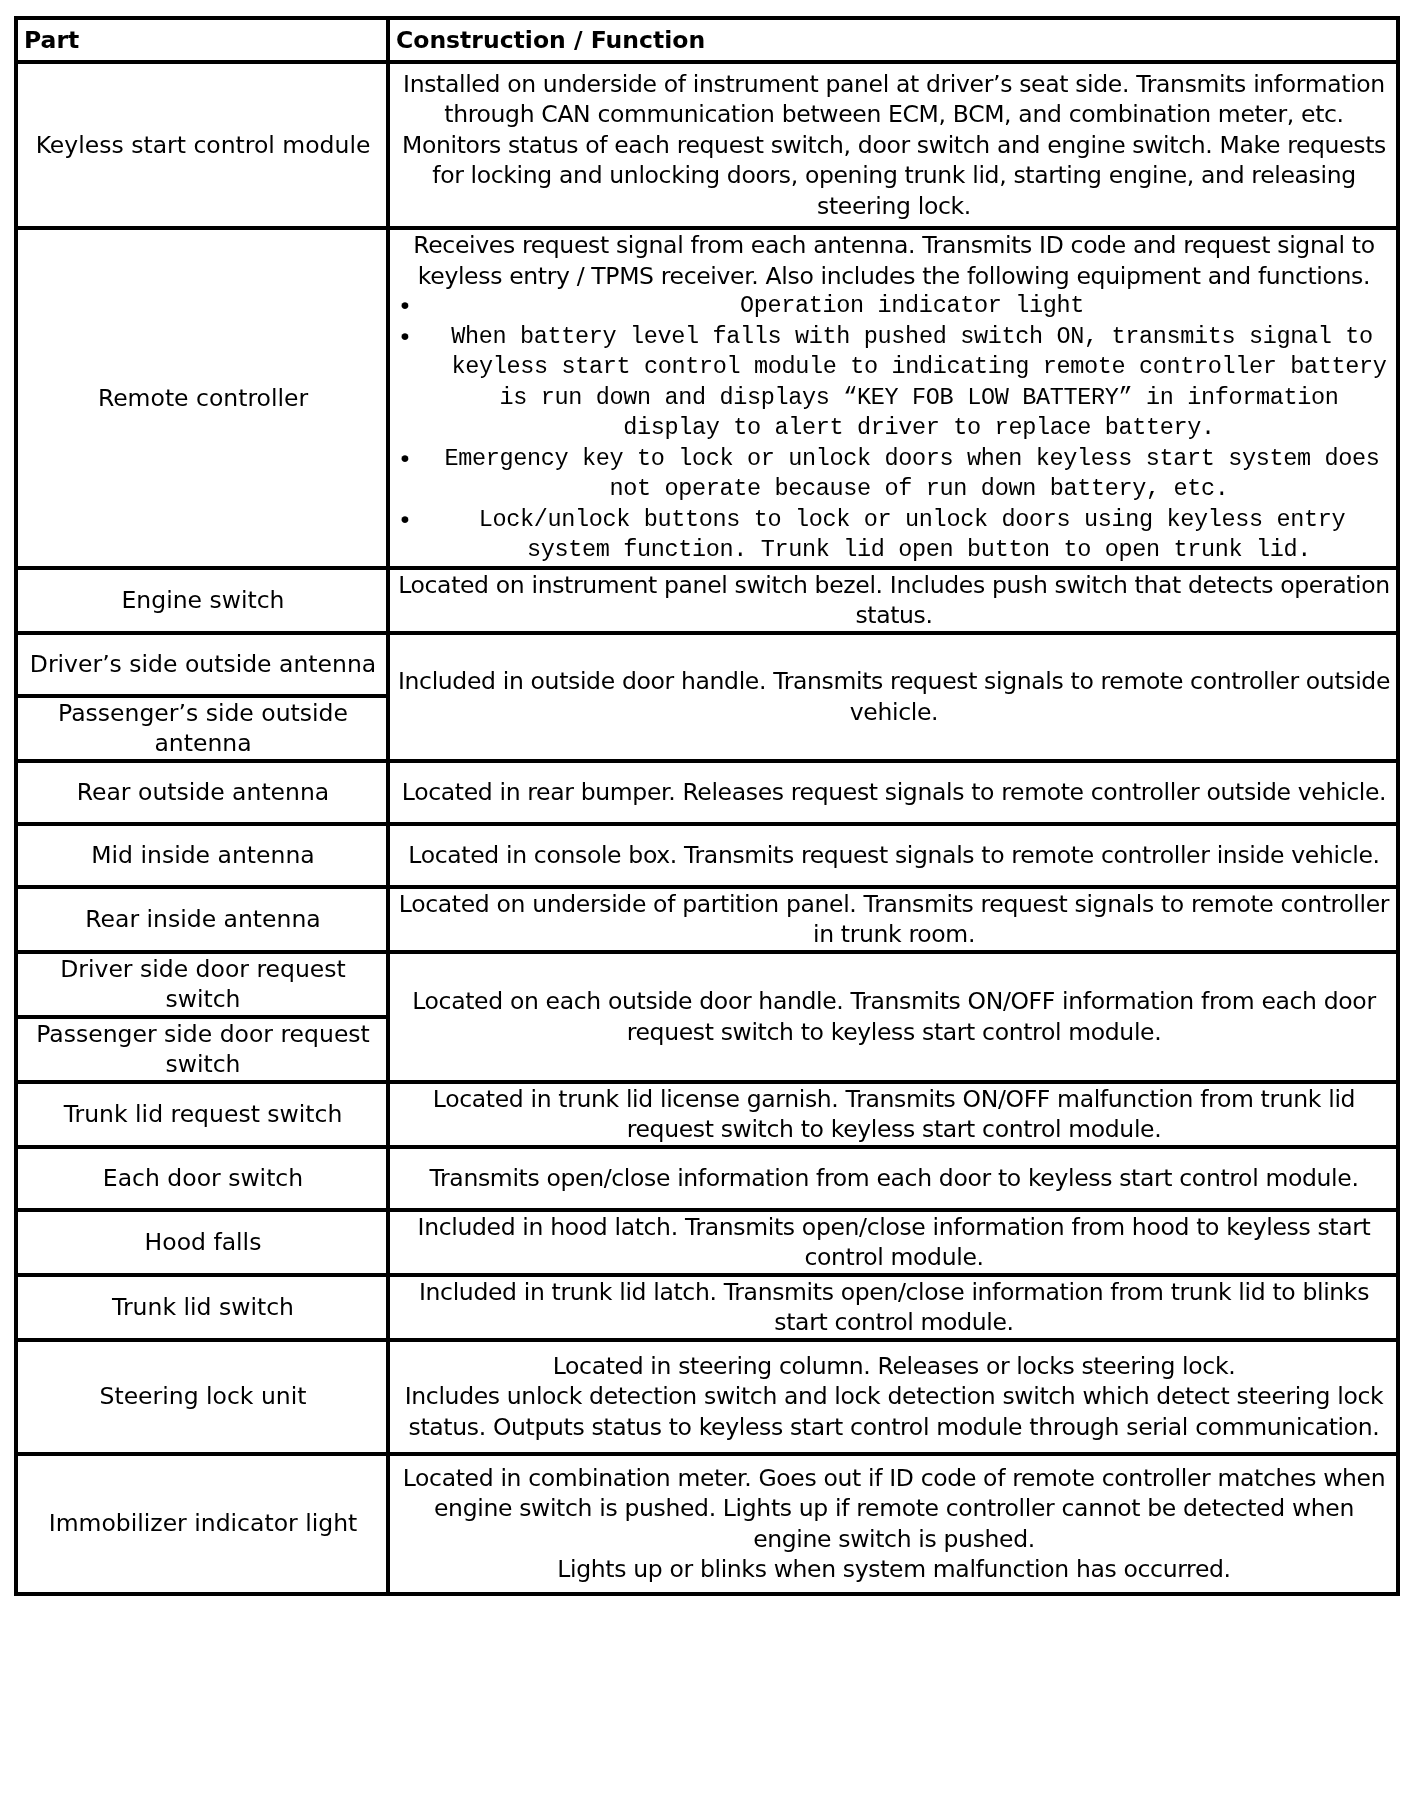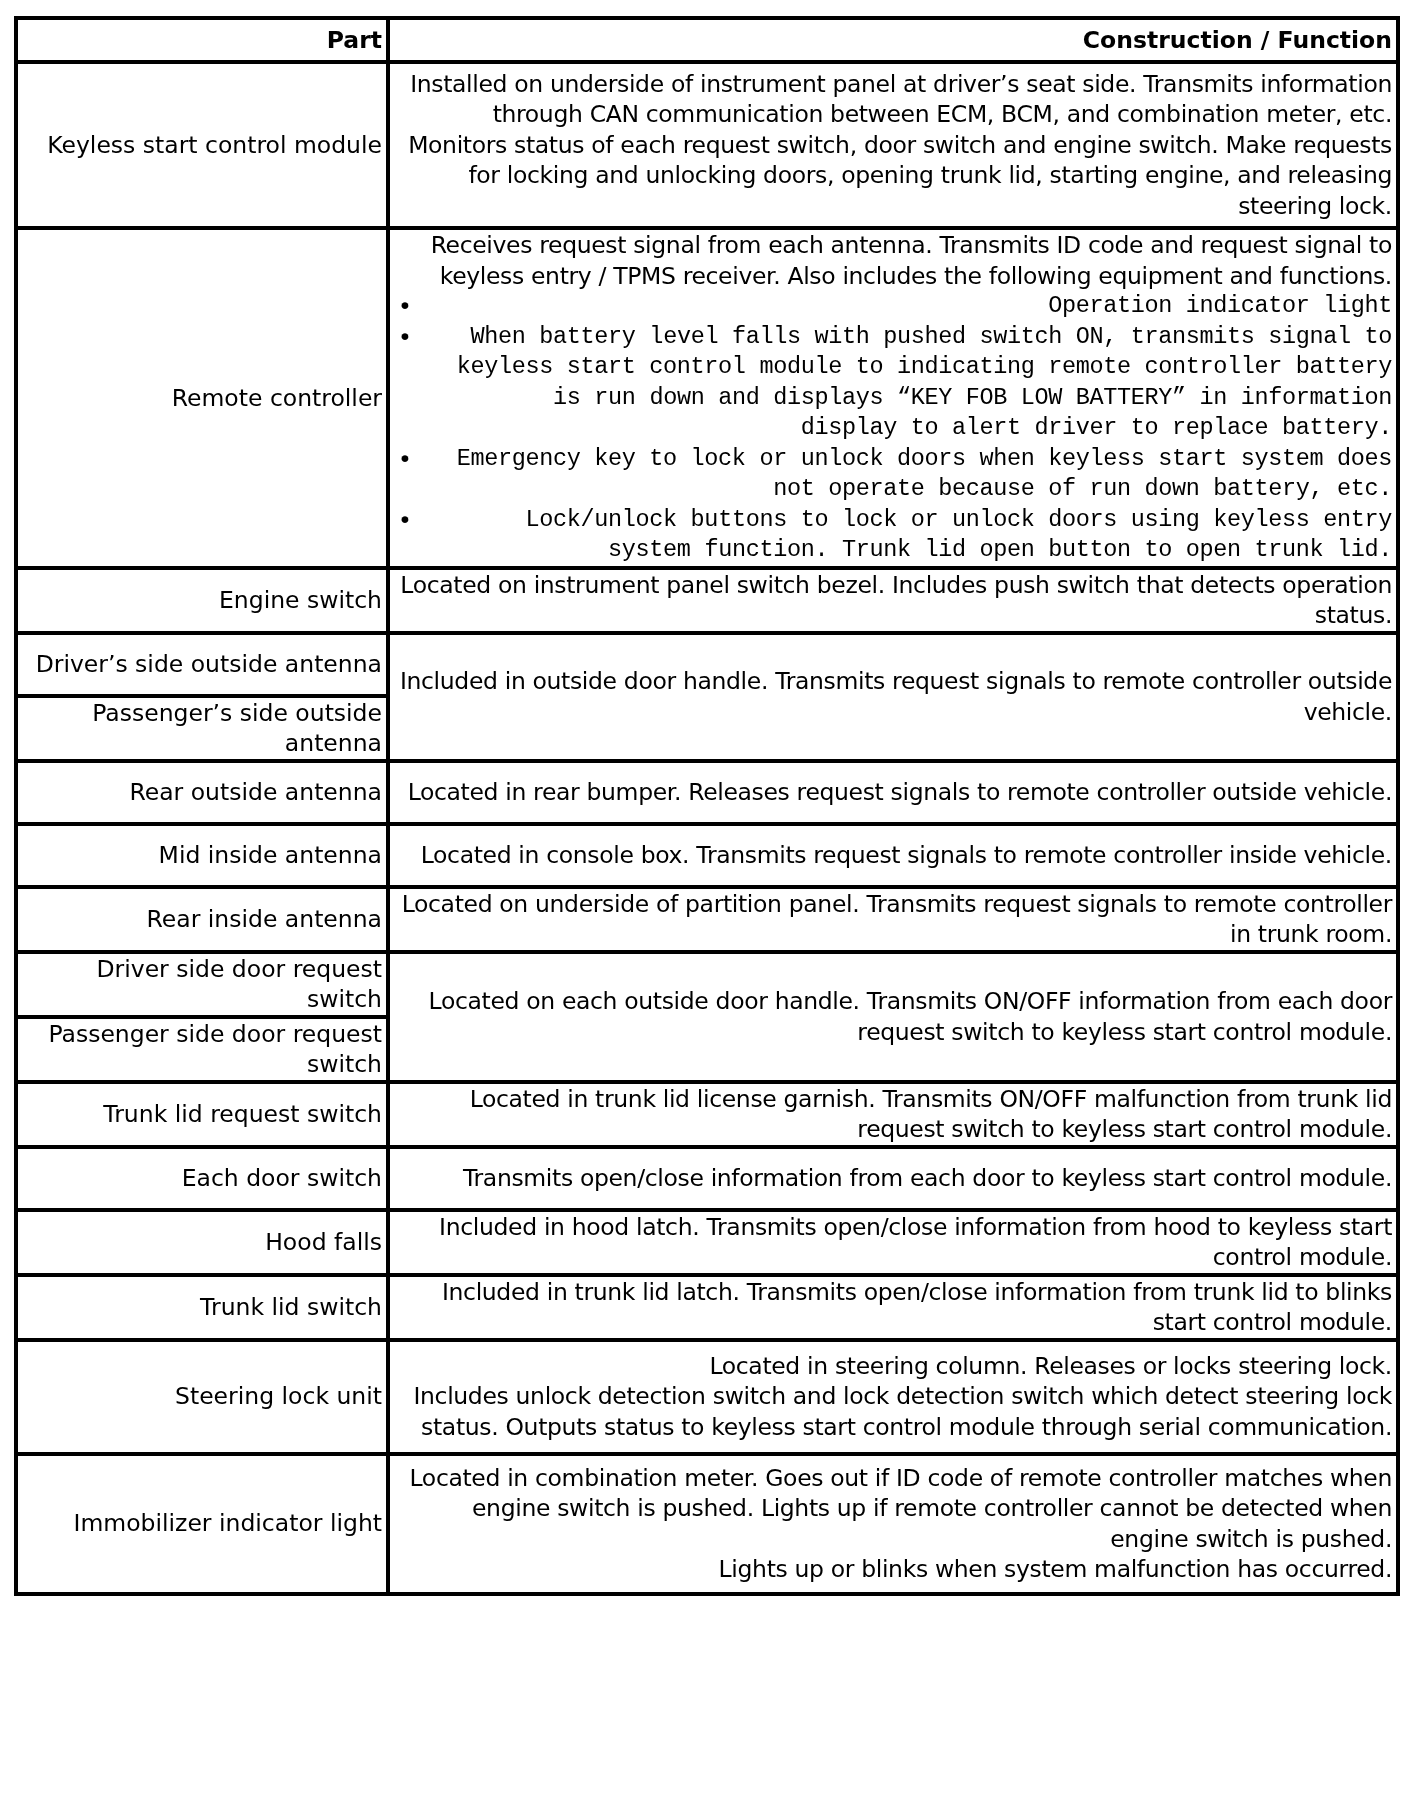--- a/index.html
+++ b/index.html
@@ -5,23 +5,23 @@
     html, body { margin: 0; padding: 0; background: #ffffff; }
     body { width: 1408px; height: 1814px; position: relative; overflow: hidden; }
     .tbl {
       position: absolute; left: 14px; top: 16px; width: 1382px;
       border-collapse: collapse; table-layout: fixed;
       font-family: "DejaVu Sans", sans-serif; color: #000;
       font-size: 23.5px; line-height: 30.5px;
     }
     .tbl td, .tbl th {
       border: 4px solid #000; padding: 0 4px 0 6px; vertical-align: middle;
-      text-align: right; overflow: hidden;
+      text-align: center; overflow: hidden;
     }
-    .tbl th { font-weight: bold; text-align: right; height: 40px; }
+    .tbl th { font-weight: bold; text-align: left; height: 40px; }
     col.c1 { width: 372px; }
     col.c2 { width: 1010px; }
     .desc { font-family: "DejaVu Sans", sans-serif; letter-spacing: -0.35px; }
     .desc .line { display: block; }
     .bullets { margin: 0; padding: 0; list-style: none; }
     .bullets li { position: relative; padding-left: 36px; text-indent: 14px; margin-left: 0; }
     .bullets li .txt { display: block; text-indent: -14px; padding-left: 14px; font-family: Liberation Mono, monospace; }
     .bullets li .dot { position: absolute; left: 2px; top: 0; text-indent: 0; }
   </style>
 </head>

